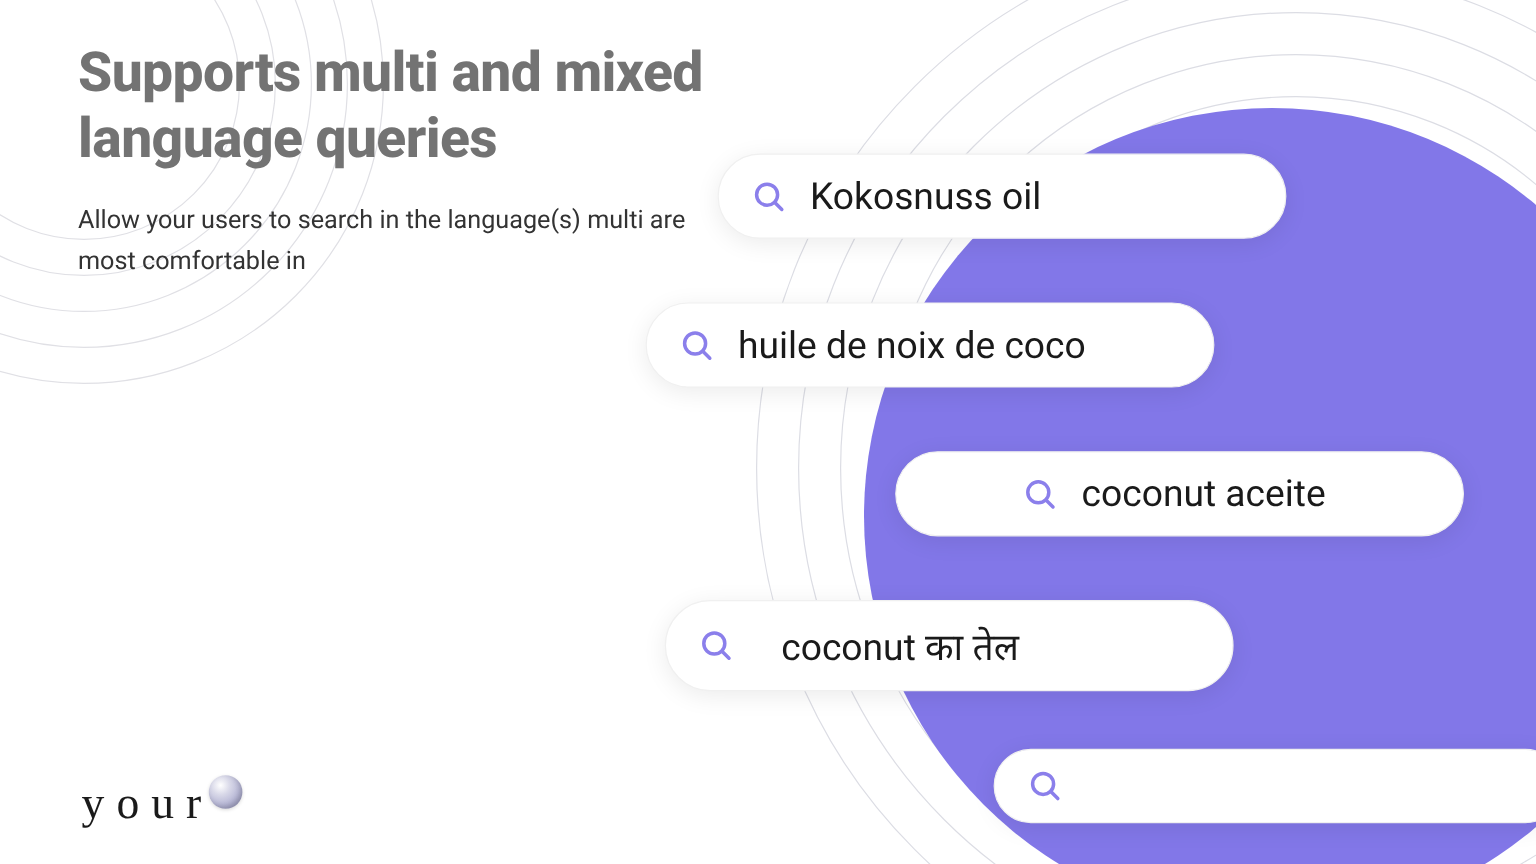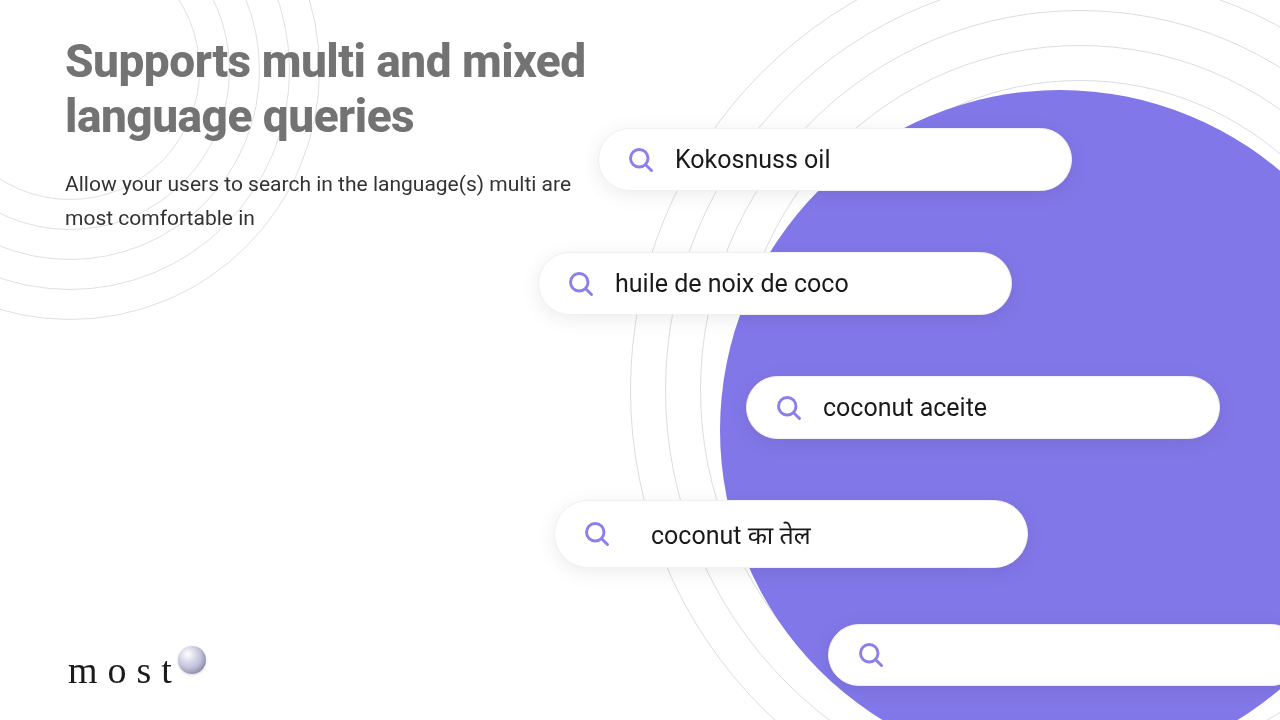--- a/index.html
+++ b/index.html
@@ -116,29 +116,29 @@
       stroke-width: 2.5;
       fill: none;
     }
     .search-pill .search-icon line {
       stroke: #8b7feb;
       stroke-width: 2.5;
       stroke-linecap: round;
     }
 
     .search-text {
-      font-size: 25px;
+      font-size: 31px;
       color: #1a1a1a;
       font-weight: 400;
       white-space: nowrap;
     }
 
     .pill-1 { top: 128px; left: 598px; width: 474px; }
     .pill-2 { top: 252px; left: 538px; width: 474px; }
-    .pill-3 { top: 376px; left: 746px; width: 474px; }
+    .pill-3 { top: 376px; left: 746px; width: 474px; justify-content: center; }
     .pill-4 { top: 500px; left: 554px; width: 474px; gap: 40px; }
     .pill-5 { top: 624px; left: 828px; width: 474px; }
 
     .logo {
       position: absolute;
       bottom: 28px;
       left: 68px;
       z-index: 2;
       display: flex;
       align-items: flex-end;
@@ -230,15 +230,15 @@
 <div class="search-pill pill-5">
   <span class="search-icon">
     <svg viewBox="0 0 24 24">
         <circle cx="10.5" cy="10.5" r="7.5"></circle>
         <line x1="16" y1="16" x2="21" y2="21"></line>
       </svg>
   </span>
 </div>
 
 <div class="logo">
-  <span class="logo-text">most</span>
+  <span class="logo-text">your</span>
   <span class="logo-dot"></span>
 </div>
 
 </body></html>

